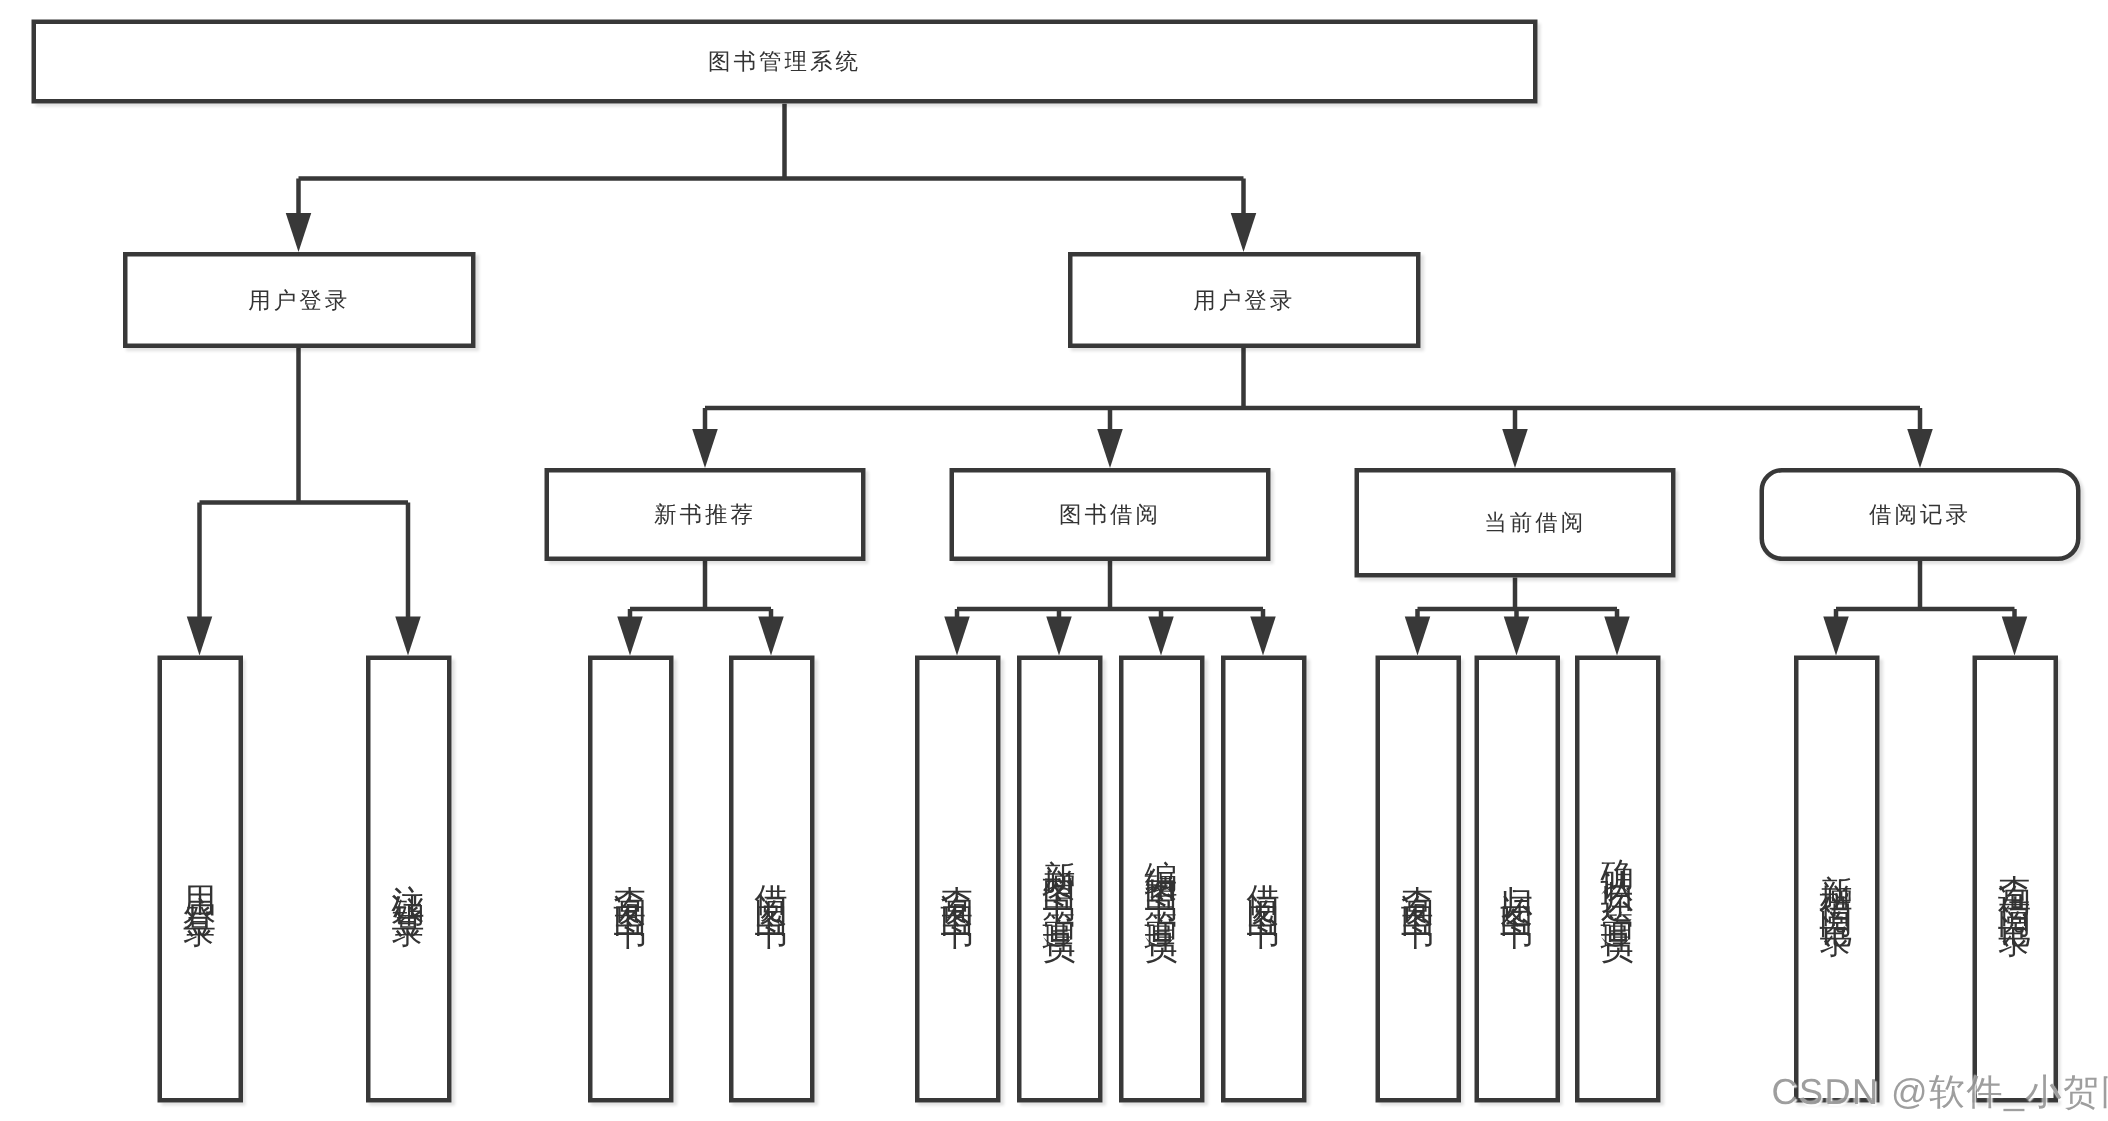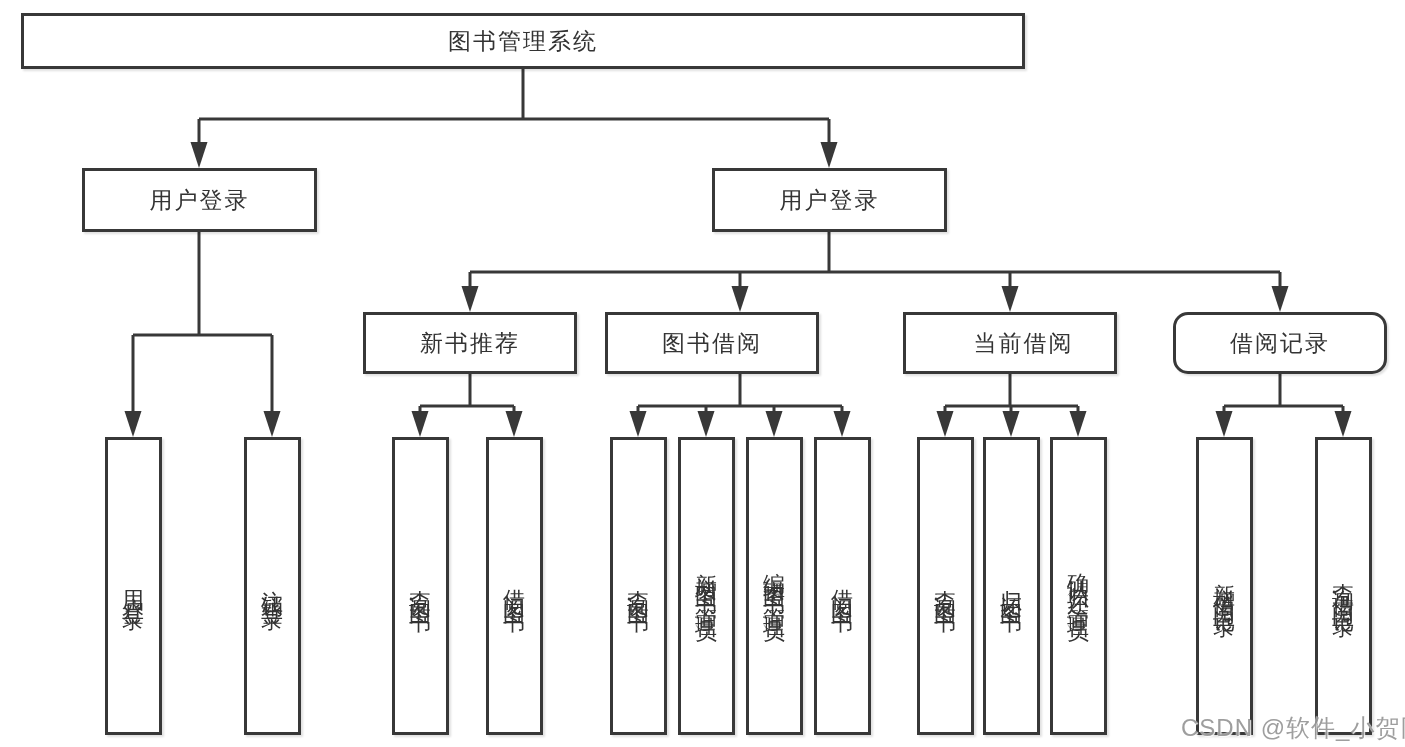--- a/index.html
+++ b/index.html
@@ -5,21 +5,21 @@
   html,body{margin:0;padding:0;background:#ffffff;}
   body{
     width:1405px;height:747px;position:relative;overflow:hidden;
     font-family:"Liberation Sans","DejaVu Sans",sans-serif;color:#333333;
   }
   .stage{position:absolute;left:0;top:0;width:1405px;height:747px;}
   svg.connectors{position:absolute;left:0;top:0;width:1405px;height:747px;}
   .node{
     position:absolute;background:#ffffff;border:3px solid #383838;
     box-sizing:border-box;display:flex;align-items:center;justify-content:center;
-    font-size:23px;letter-spacing:2px;color:#333333;
+    font-size:15px;letter-spacing:2px;color:#333333;
     box-shadow:2px 2px 2px rgba(0,0,0,0.12);
   }
   .leaf{
     font-size:22px;
     writing-mode:vertical-rl;text-orientation:mixed;
     letter-spacing:7px;line-height:1;
   }
   .watermark{
     position:absolute;left:1181px;top:712px;
     font-size:24px;color:rgba(150,150,150,0.92);letter-spacing:1px;
@@ -62,22 +62,22 @@
       <polygon points="1334.5,411 1351.5,411 1343,437"></polygon>
     </g>
   </svg>
 
   <div class="node" style="left:21px;top:13px;width:1004px;height:56px;">图书管理系统</div>
 
   <div class="node" style="left:82px;top:168px;width:235px;height:64px;">用户登录</div>
   <div class="node" style="left:712px;top:168px;width:235px;height:64px;">用户登录</div>
 
   <div class="node" style="left:363px;top:312px;width:214px;height:62px;">新书推荐</div>
-  <div class="node" style="left:605px;top:312px;width:214px;height:62px;">图书借阅</div>
-  <div class="node" style="left:903px;top:312px;width:214px;height:62px;padding-left:27px;">当前借阅</div>
+  <div class="node" style="left:633px;top:312px;width:214px;height:62px;">图书借阅</div>
+  <div class="node" style="left:903px;top:312px;width:214px;height:73px;padding-left:27px;">当前借阅</div>
   <div class="node" style="left:1173px;top:312px;width:214px;height:62px;border-radius:15px;">借阅记录</div>
 
   <div class="node leaf" style="left:104.5px;top:437px;width:57px;height:298px;">用户登录</div>
   <div class="node leaf" style="left:243.5px;top:437px;width:57px;height:298px;">注销登录</div>
 
   <div class="node leaf" style="left:391.5px;top:437px;width:57px;height:298px;">查询图书</div>
   <div class="node leaf" style="left:485.5px;top:437px;width:57px;height:298px;">借阅图书</div>
 
   <div class="node leaf" style="left:609.5px;top:437px;width:57px;height:298px;">查询图书</div>
   <div class="node leaf" style="left:677.5px;top:437px;width:57px;height:298px;">新增图书（管理员）</div>

